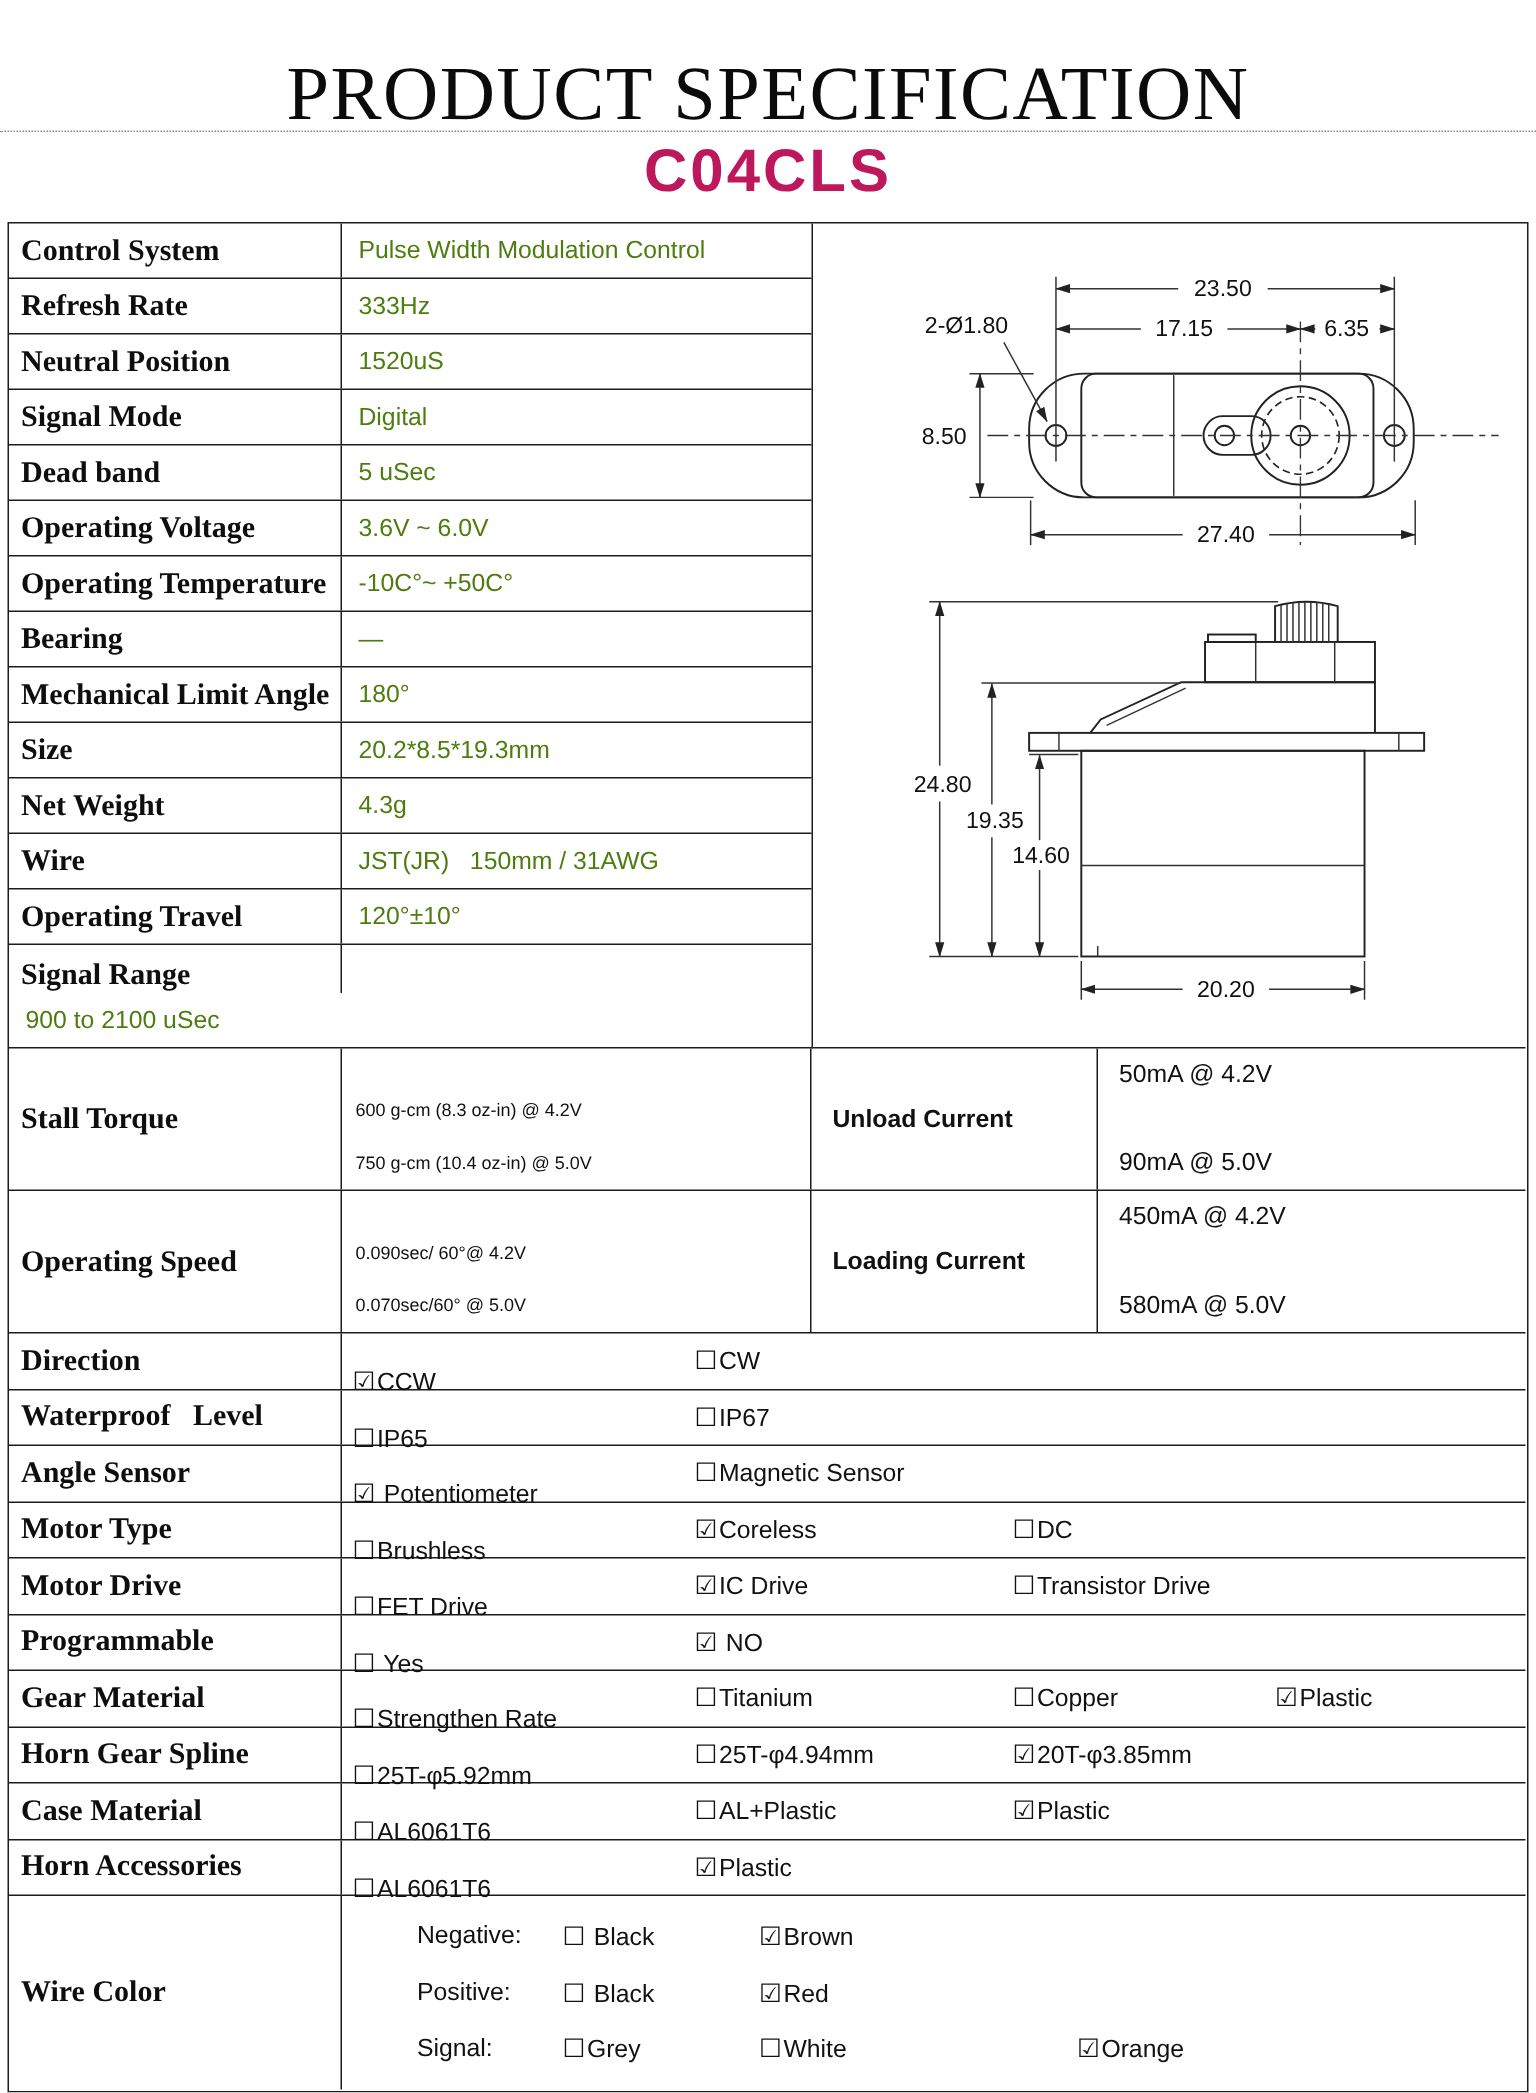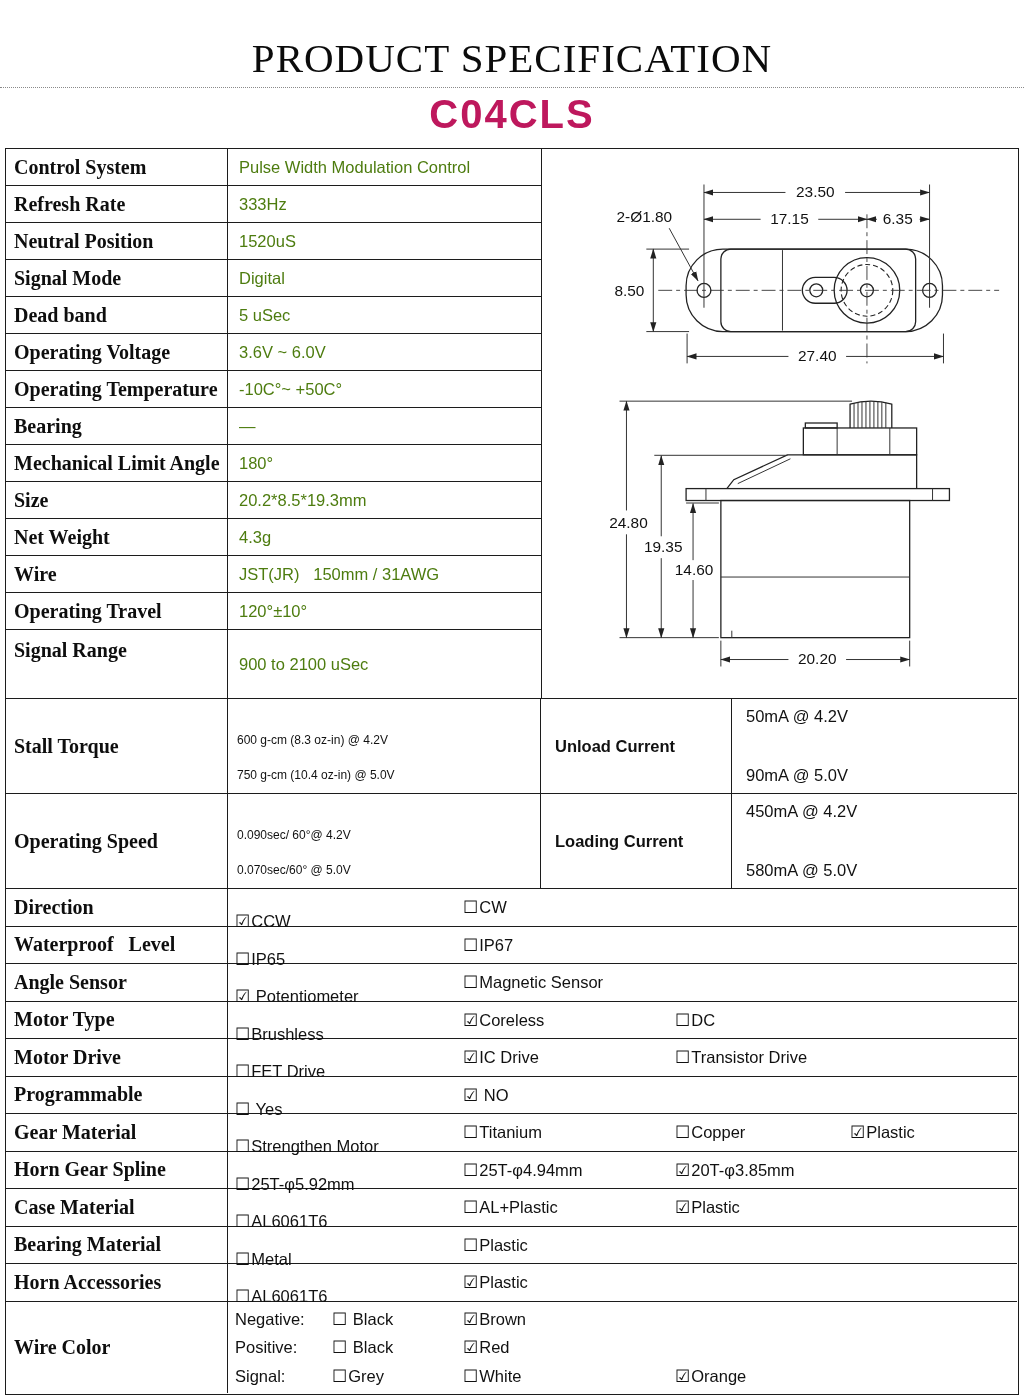--- a/index.html
+++ b/index.html
@@ -8,21 +8,21 @@
     position: relative; width: 1024px; height: 1395px;
     background: #fff; color: #111;
     font-family: "Liberation Sans", sans-serif;
     overflow: hidden;
   }
   
   .title {
     position: absolute; top: 34px; left: 0; width: 100%;
     text-align: center;
     font-family: "Liberation Serif", serif;
-    font-size: 41px; font-weight: 400; letter-spacing: 1px;
+    font-size: 51px; font-weight: 400; letter-spacing: 1px;
     color: #0b0b0b;
   }
   .title-rule {
     position: absolute; top: 87px; left: 0; width: 100%;
     border-top: 1px dotted #8a8a8a; height: 0;
   }
   .model {
     position: absolute; top: 92px; left: 0; width: 100%;
     text-align: center;
     font-size: 40px; font-weight: 700; letter-spacing: 2px;
@@ -37,21 +37,21 @@
   .sec { position: absolute; left: 0; }
   .sec-top { top: 0; width: 535px; height: 550px; }
   .cell-drawing {
     position: absolute; left: 535px; top: 0; width: 476px; height: 550px;
     border-left: 1px solid #1c1c1c; border-bottom: 1px solid #1c1c1c;
   }
   .sec-mid { top: 550px; width: 1011px; height: 190px; }
   .sec-bot { top: 740px; width: 1011px; height: 504px; display: flex; flex-direction: column; }
   .row { display: flex; border-bottom: 1px solid #1c1c1c; }
   .sec-top .row { height: 37px; }
-  .sec-top .row.tall { height: 69px; }
+  .sec-top .row.tall { height: 69px; flex-direction: column; }
   .lab {
     width: 222px; border-right: 1px solid #1c1c1c;
     display: flex; align-items: center; padding-left: 8px;
     font-family: "Liberation Serif", serif; font-weight: 700; font-size: 20px;
     color: #0e0e0e;
   }
   .val {
     flex: 1; display: flex; align-items: center; padding-left: 11px;
     font-size: 16.5px; color: #4d7c0f;
   }
@@ -61,21 +61,21 @@
   .v1 { width: 313px; border-right: 1px solid #1c1c1c; display: flex; flex-direction: column; justify-content: flex-end; padding-left: 9px; font-size: 12px; line-height: 35px; }
   .v2 { width: 191px; border-right: 1px solid #1c1c1c; display: flex; align-items: center; padding-left: 14px; font-size: 16.5px; font-weight: 700; }
   .v3 { flex: 1; display: flex; flex-direction: column; justify-content: space-between; padding-left: 14px; font-size: 16.5px; line-height: 35px; }
   
   .sec-bot .row { height: 37.5px; }
   .sec-bot .row.wire { flex: 1; border-bottom: none; }
   .opts { flex: 1; position: relative; font-size: 16.5px; }
   .opt { position: absolute; top: 50%; transform: translateY(-50%); white-space: pre; }
   .mark { font-size: 17px; margin-right: 1px; }
   .oa { left: 7px; margin-top: 14px; } .ob { left: 235px; } .oc { left: 447px; } .od { left: 622px; } .ow { left: 104px; }
-  .wire-lines { flex: 1; display: flex; flex-direction: column; justify-content: space-evenly; padding: 3px 0; }
+  .wire-lines { flex: 1; display: flex; flex-direction: column; justify-content: space-evenly; padding: 3px 0; margin-left: 43px; }
   .wire-line { position: relative; height: 28px; font-size: 16.5px; }
   .wire-line .prefix { position: absolute; left: 7px; top: 50%; transform: translateY(-50%); }
   
   svg { display: block; }
   .ln  { stroke: #222; stroke-width: 1.3; fill: none; }
   .thin{ stroke: #333; stroke-width: 1; fill: none; }
   .cl  { stroke: #333; stroke-width: 0.9; fill: none; stroke-dasharray: 14 4 4 4; }
   .dash{ stroke: #222; stroke-width: 1.1; fill: none; stroke-dasharray: 5 3; }
   .dim-text { font-family: "Liberation Sans", sans-serif; font-size: 15.5px; fill: #111; text-anchor: middle; }
 </style>
@@ -331,47 +331,40 @@
       <div class="row">
         <div class="lab">Programmable</div>
         <div class="opts">
           <span class="opt oa"><span class="mark">☐</span><span> Yes</span></span>
           <span class="opt ob"><span class="mark">☑</span><span> NO</span></span>
         </div>
       </div>
       <div class="row">
         <div class="lab">Gear Material</div>
         <div class="opts">
-          <span class="opt oa"><span class="mark">☐</span><span>Strengthen Motor</span></span>
+          <span class="opt oa"><span class="mark">☐</span><span>Strengthen Rate</span></span>
           <span class="opt ob"><span class="mark">☐</span><span>Titanium</span></span>
           <span class="opt oc"><span class="mark">☐</span><span>Copper</span></span>
           <span class="opt od"><span class="mark">☑</span><span>Plastic</span></span>
         </div>
       </div>
       <div class="row">
         <div class="lab">Horn Gear Spline</div>
         <div class="opts">
           <span class="opt oa"><span class="mark">☐</span><span>25T-φ5.92mm</span></span>
           <span class="opt ob"><span class="mark">☐</span><span>25T-φ4.94mm</span></span>
           <span class="opt oc"><span class="mark">☑</span><span>20T-φ3.85mm</span></span>
         </div>
       </div>
       <div class="row">
         <div class="lab">Case Material</div>
         <div class="opts">
           <span class="opt oa"><span class="mark">☐</span><span>AL6061T6</span></span>
           <span class="opt ob"><span class="mark">☐</span><span>AL+Plastic</span></span>
           <span class="opt oc"><span class="mark">☑</span><span>Plastic</span></span>
-        </div>
-      </div>
-      <div class="row">
-        <div class="lab">Bearing Material</div>
-        <div class="opts">
-          <span class="opt oa"><span class="mark">☐</span><span>Metal</span></span>
-          <span class="opt ob"><span class="mark">☐</span><span>Plastic</span></span>
         </div>
       </div>
       <div class="row">
         <div class="lab">Horn Accessories</div>
         <div class="opts">
           <span class="opt oa"><span class="mark">☐</span><span>AL6061T6</span></span>
           <span class="opt ob"><span class="mark">☑</span><span>Plastic</span></span>
         </div>
       </div>
 

